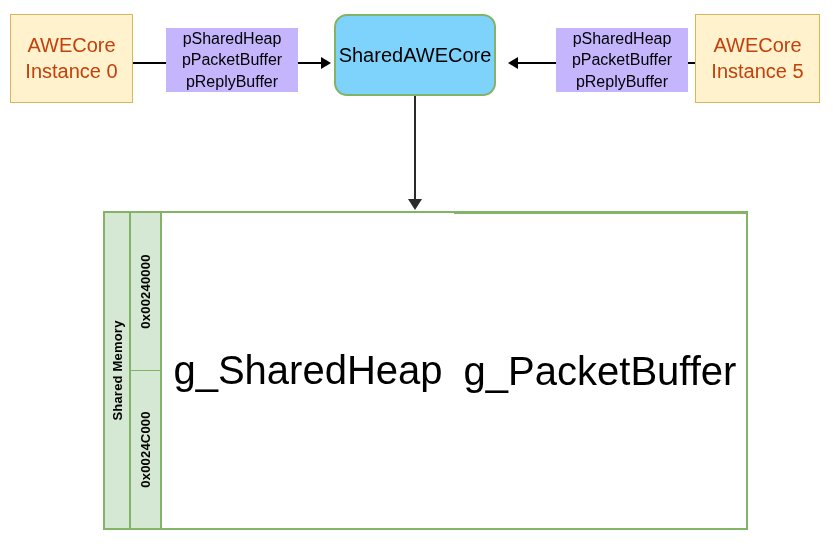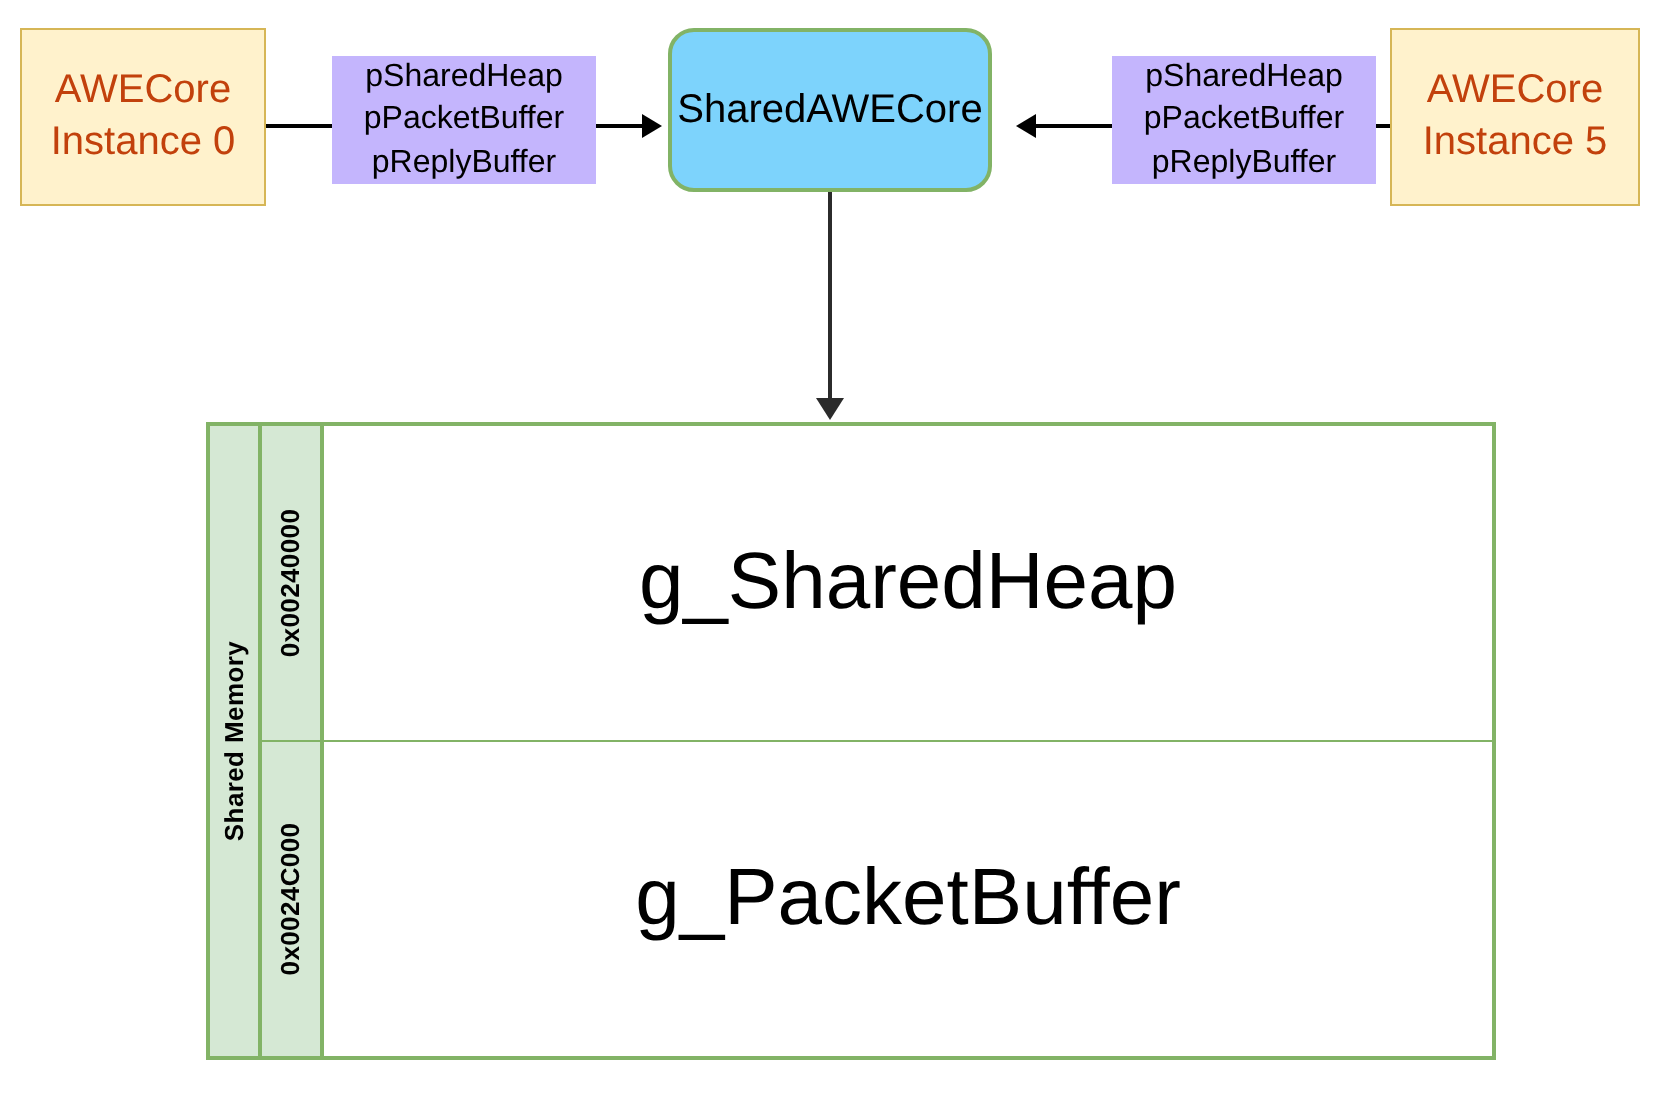--- a/index.html
+++ b/index.html
@@ -157,21 +157,20 @@
     transform: rotate(-90deg);
     white-space: nowrap;
     font-size: 13px;
     font-weight: bold;
     letter-spacing: 0.2px;
     color: #000;
   }
   #col-regions {
     flex: 1 1 auto;
     display: flex;
-    flex-direction: column;
     box-sizing: border-box;
   }
   .region-cell {
     flex: 1 1 0;
     display: flex;
     align-items: center;
     justify-content: center;
     box-sizing: border-box;
     background: #ffffff;
     font-size: 40px;

